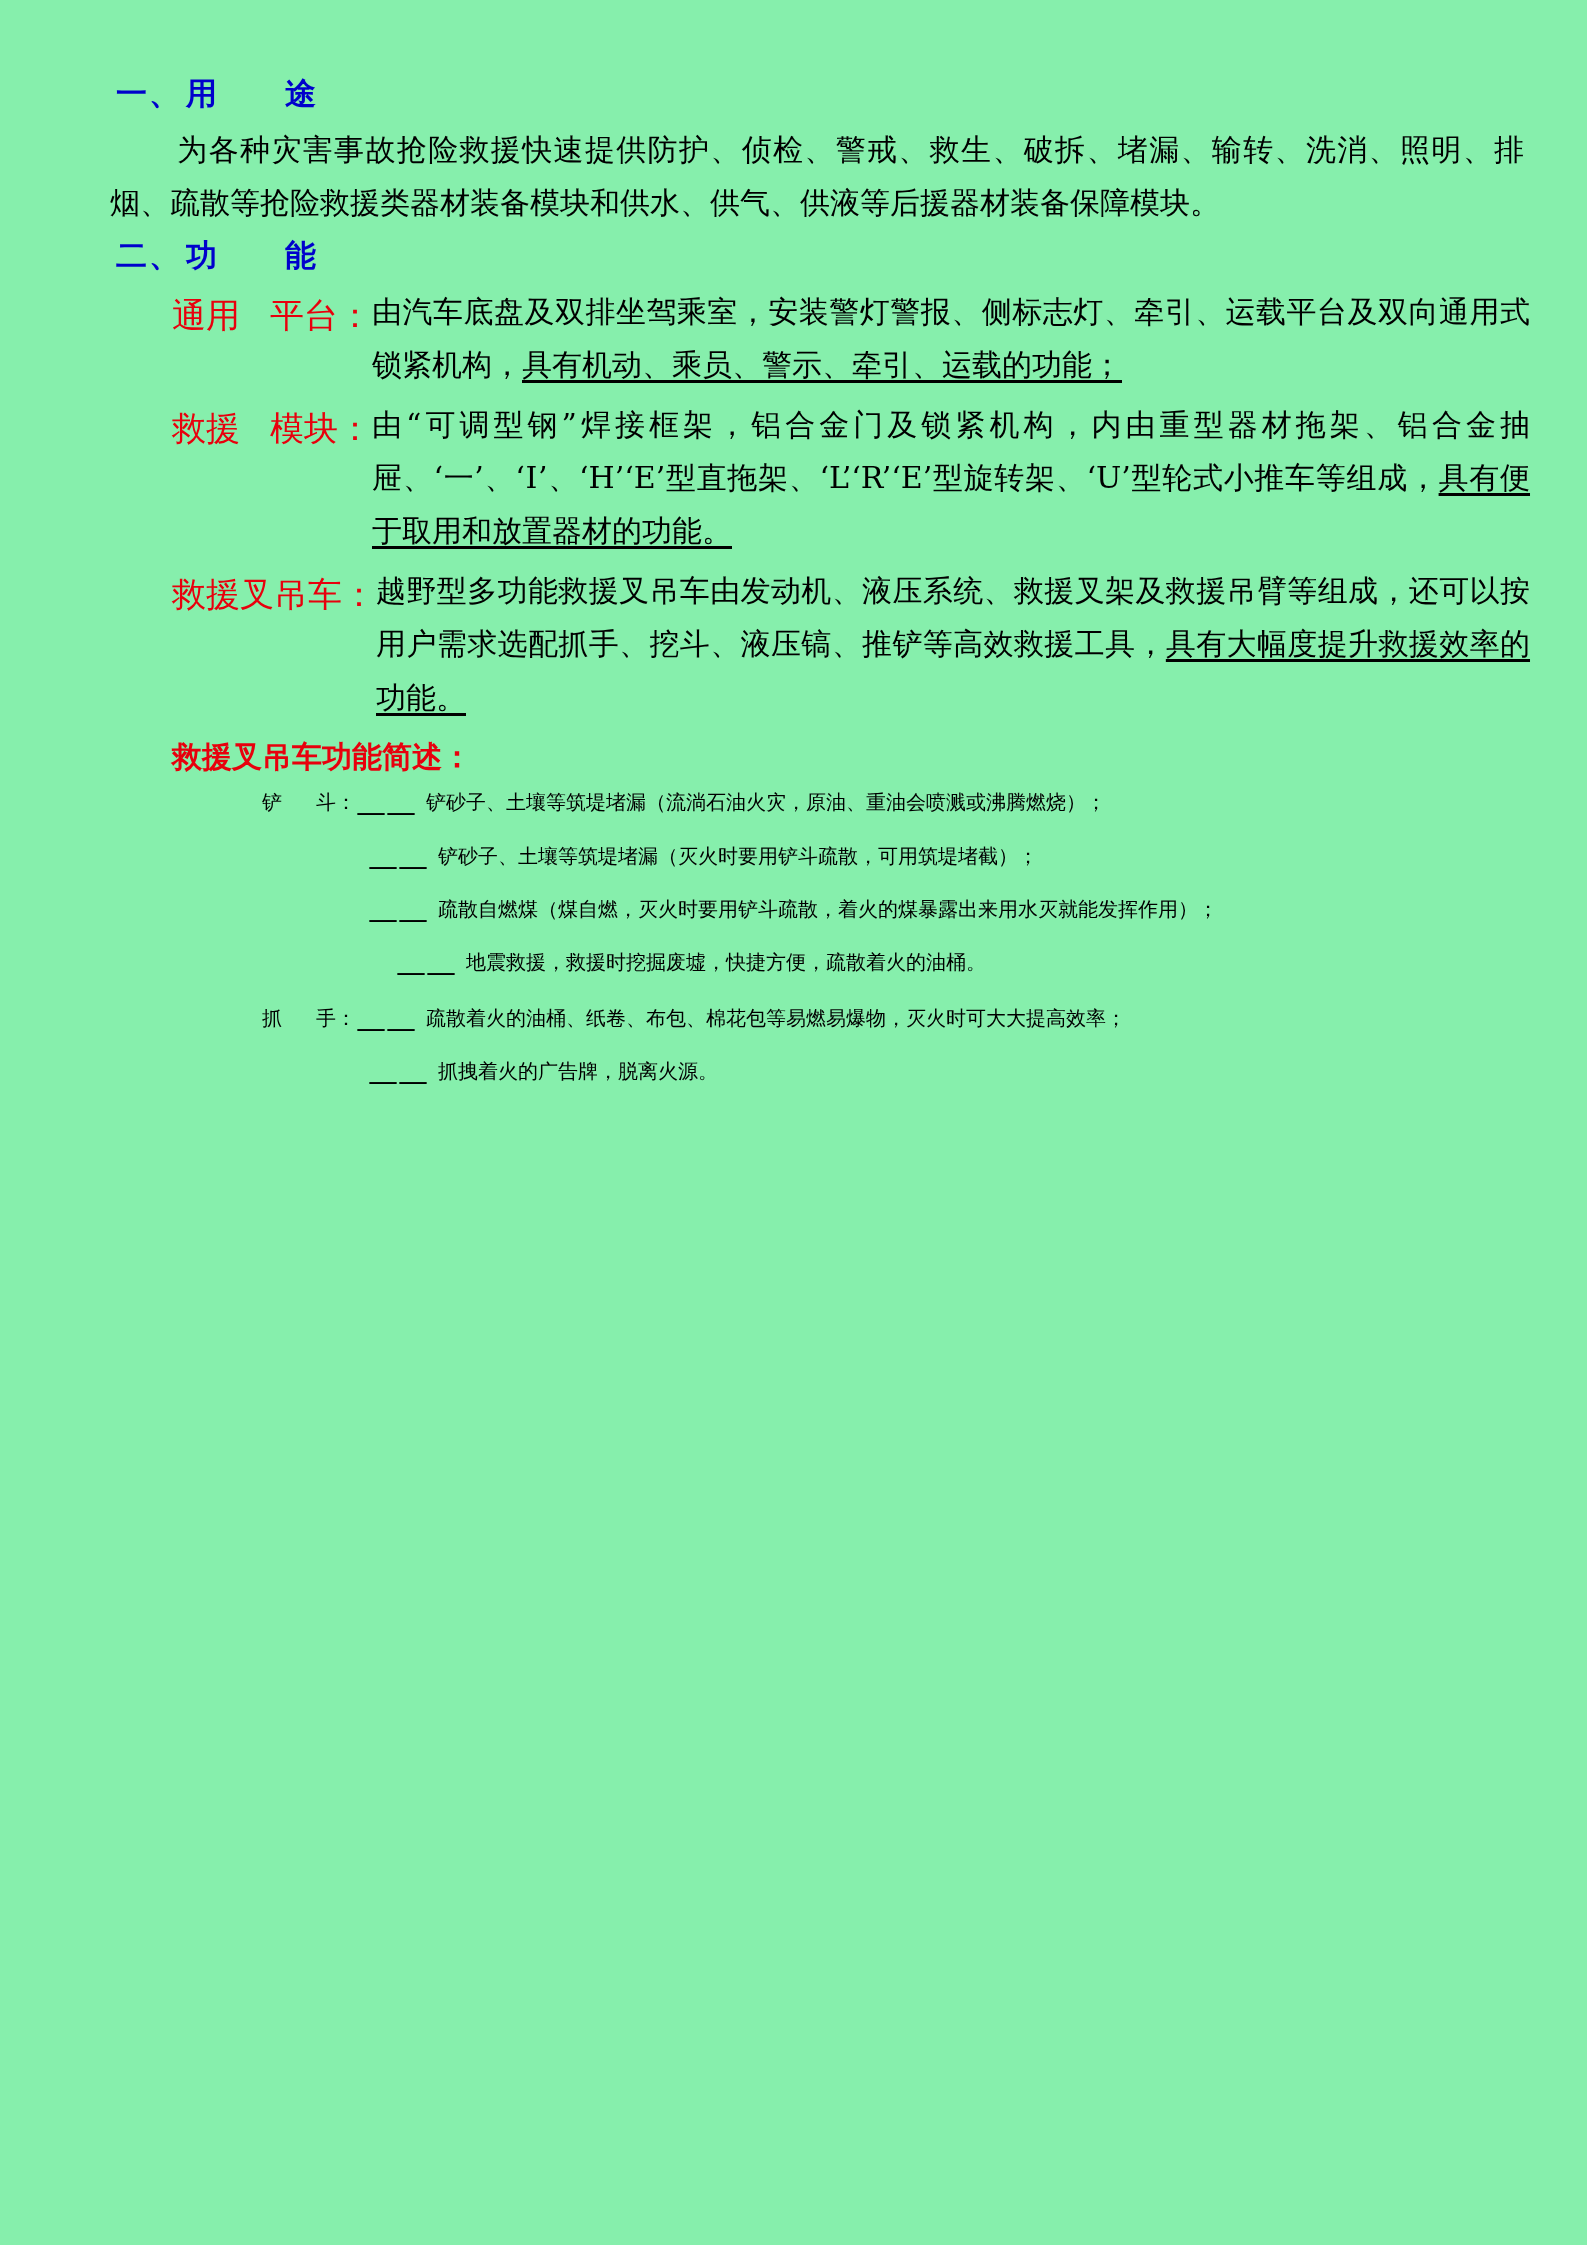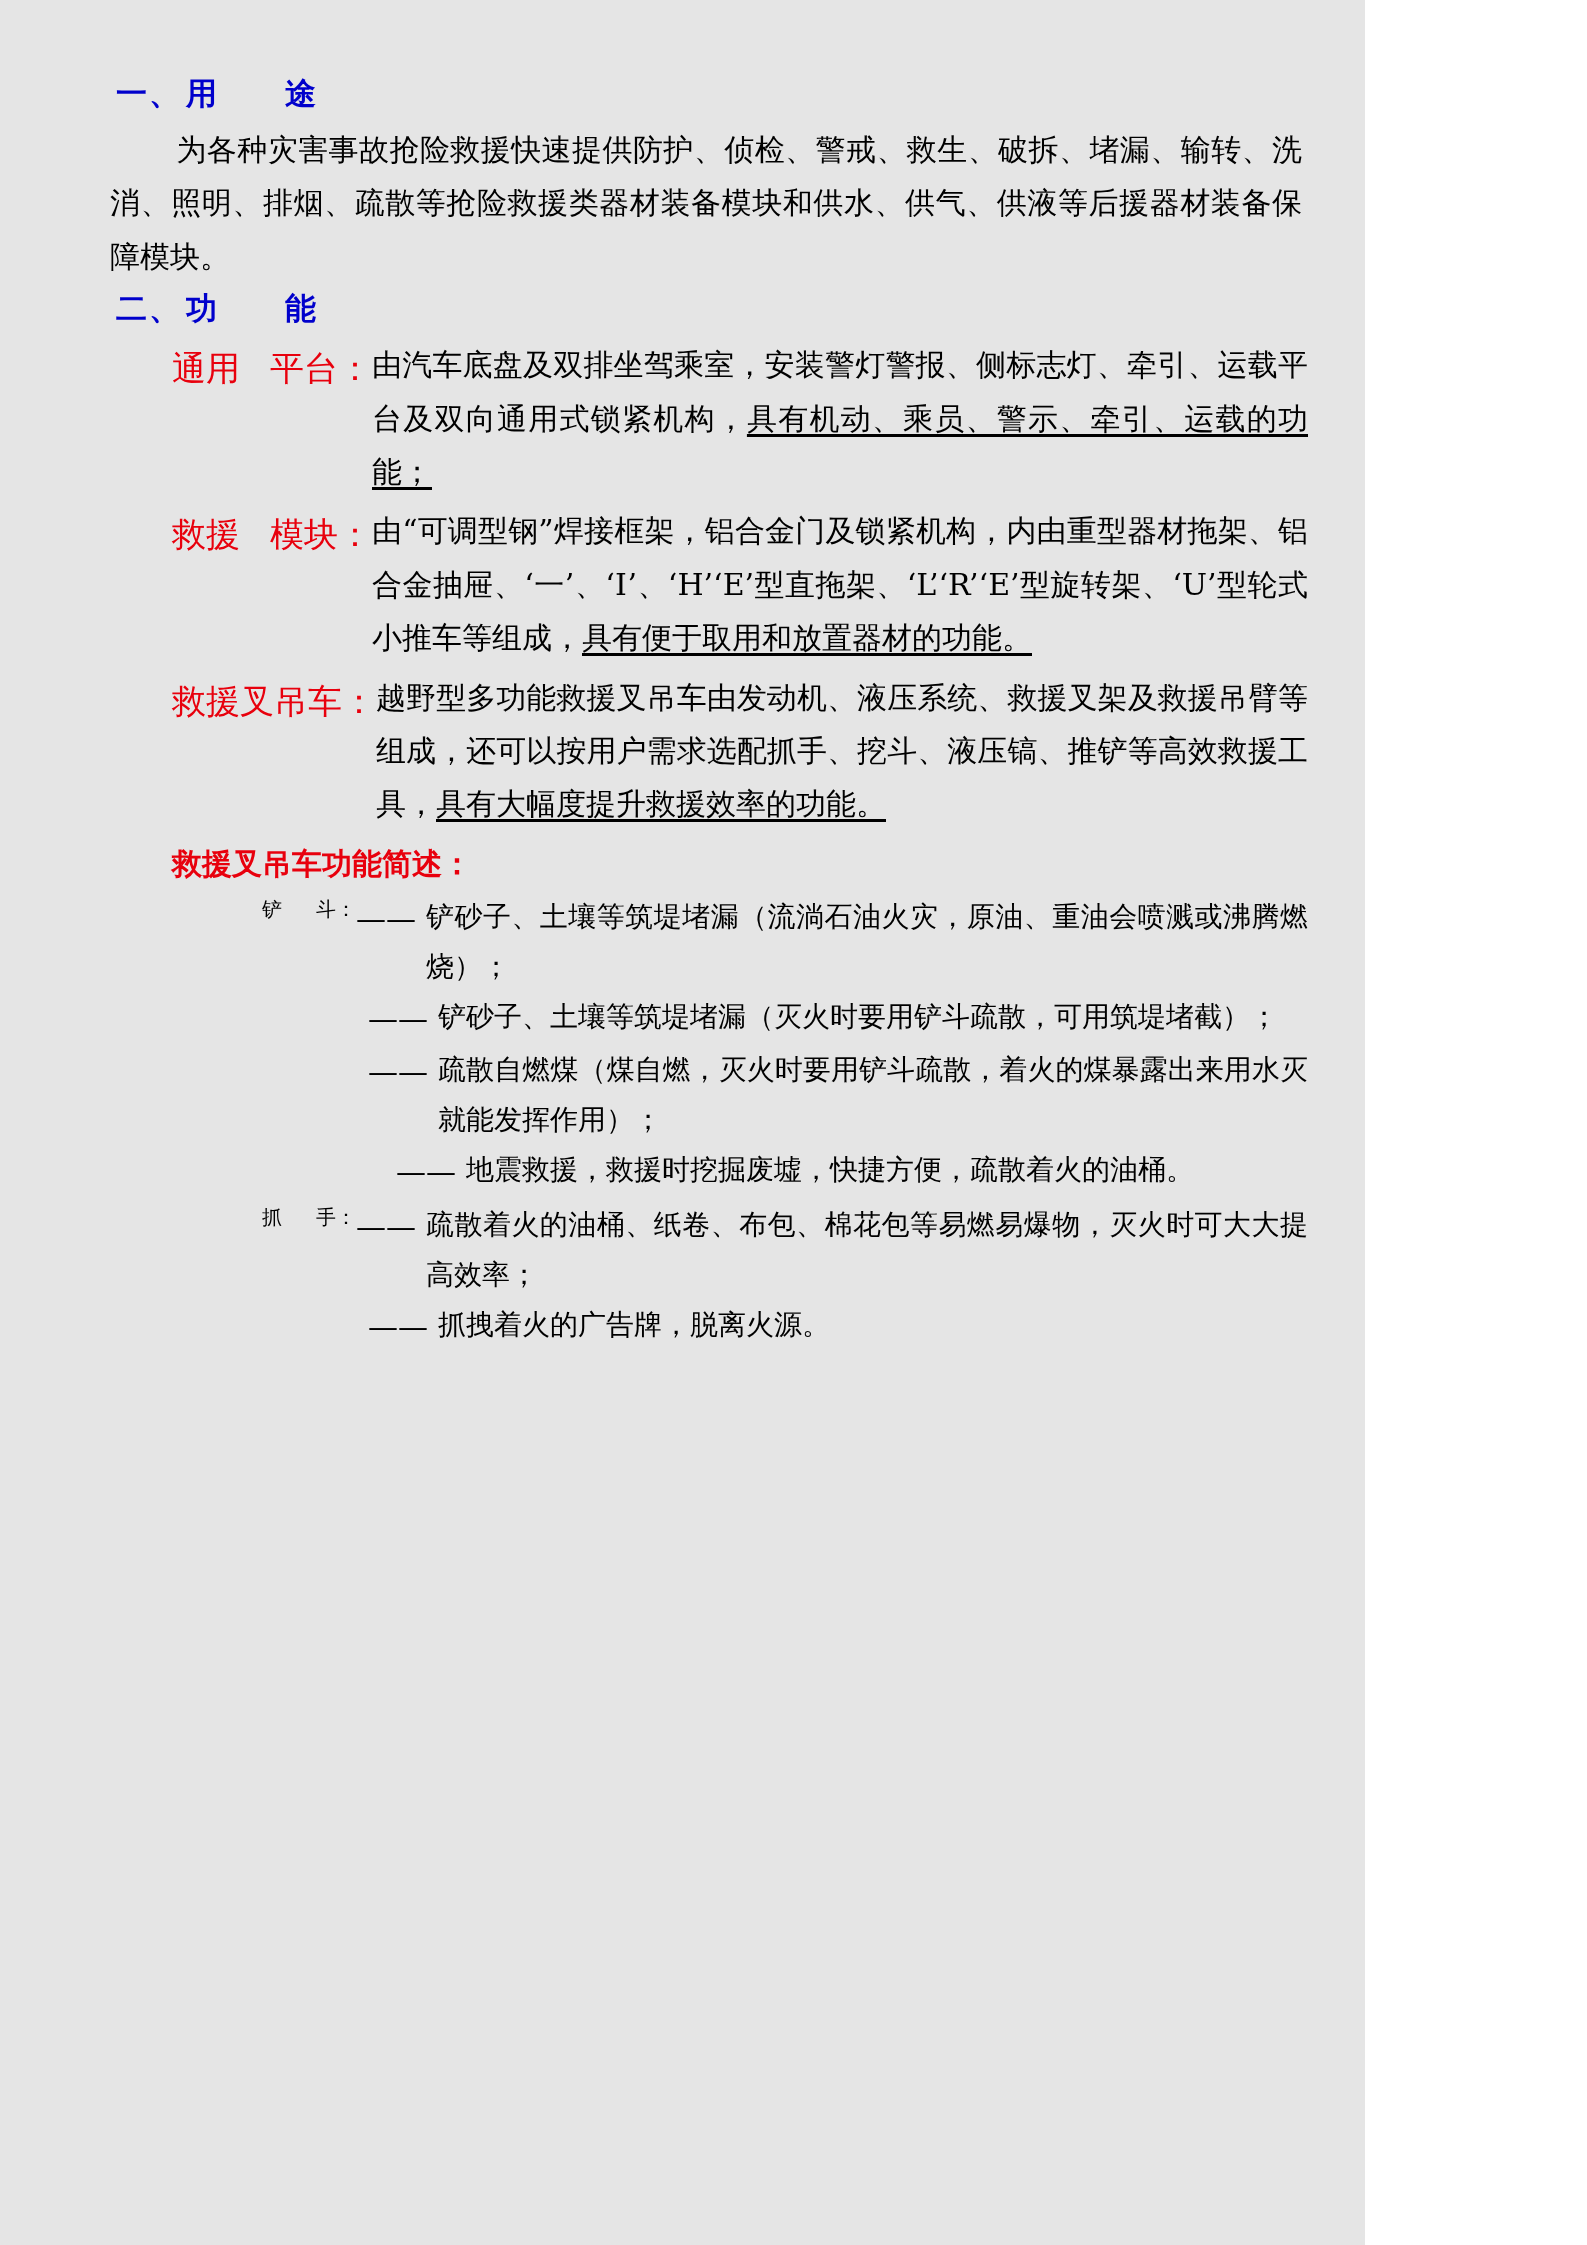--- a/index.html
+++ b/index.html
@@ -5,25 +5,25 @@
   html, body {
     margin: 0;
     padding: 0;
     background: #ffffff;
   }
   body {
     font-family: "DejaVu Serif", "Liberation Serif", serif;
     color: #000000;
   }
   .page {
-    width: 1365px;
+    width: 1587px;
     min-height: 2245px;
     box-sizing: border-box;
     padding: 78px 57px 60px 108px;
-    background: #e5e5e5;
+    background: #86efac;
     position: relative;
   }
   .doc {
     font-size: 30px;
     line-height: 1.0;
   }
 
   
   .sec-heading {
     color: #0000cc;
@@ -100,21 +100,21 @@
   }
   .toollabel .gap { display: inline-block; width: 34px; }
   .dashcol {
     flex: 0 0 auto;
     font-size: 30px;
     line-height: 1.78;
     white-space: nowrap;
     padding-right: 10px;
   }
   .itemtext {
-    font-size: 28px;
+    font-size: 20px;
     line-height: 1.78;
     text-align: justify;
     text-justify: inter-ideograph;
     flex: 1 1 auto;
   }
   
   .controw {
     display: flex;
     align-items: flex-start;
     padding-left: 196px;

